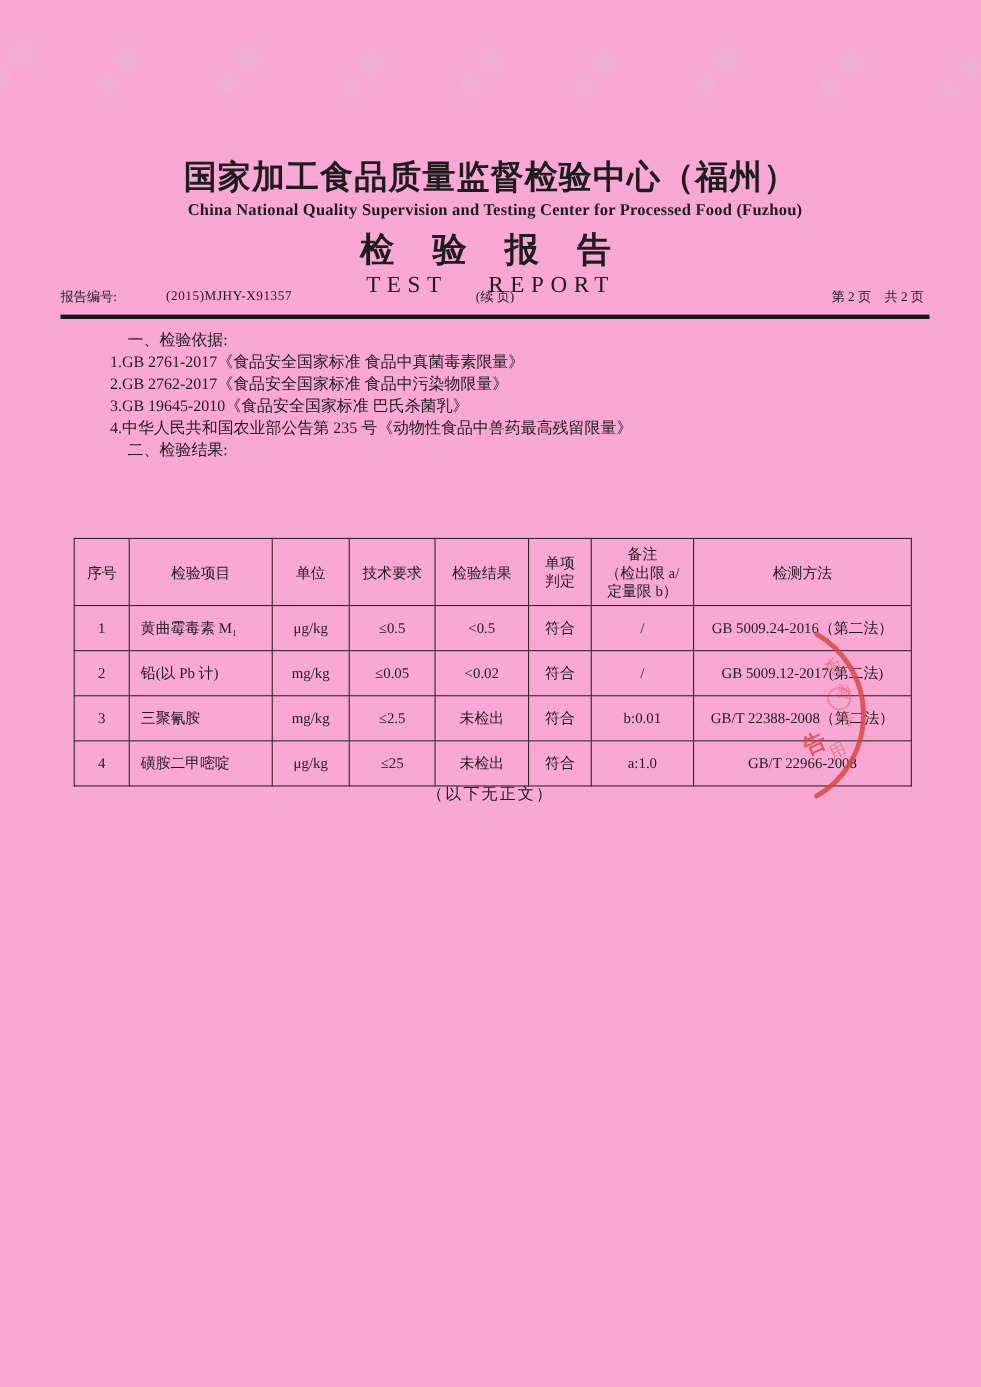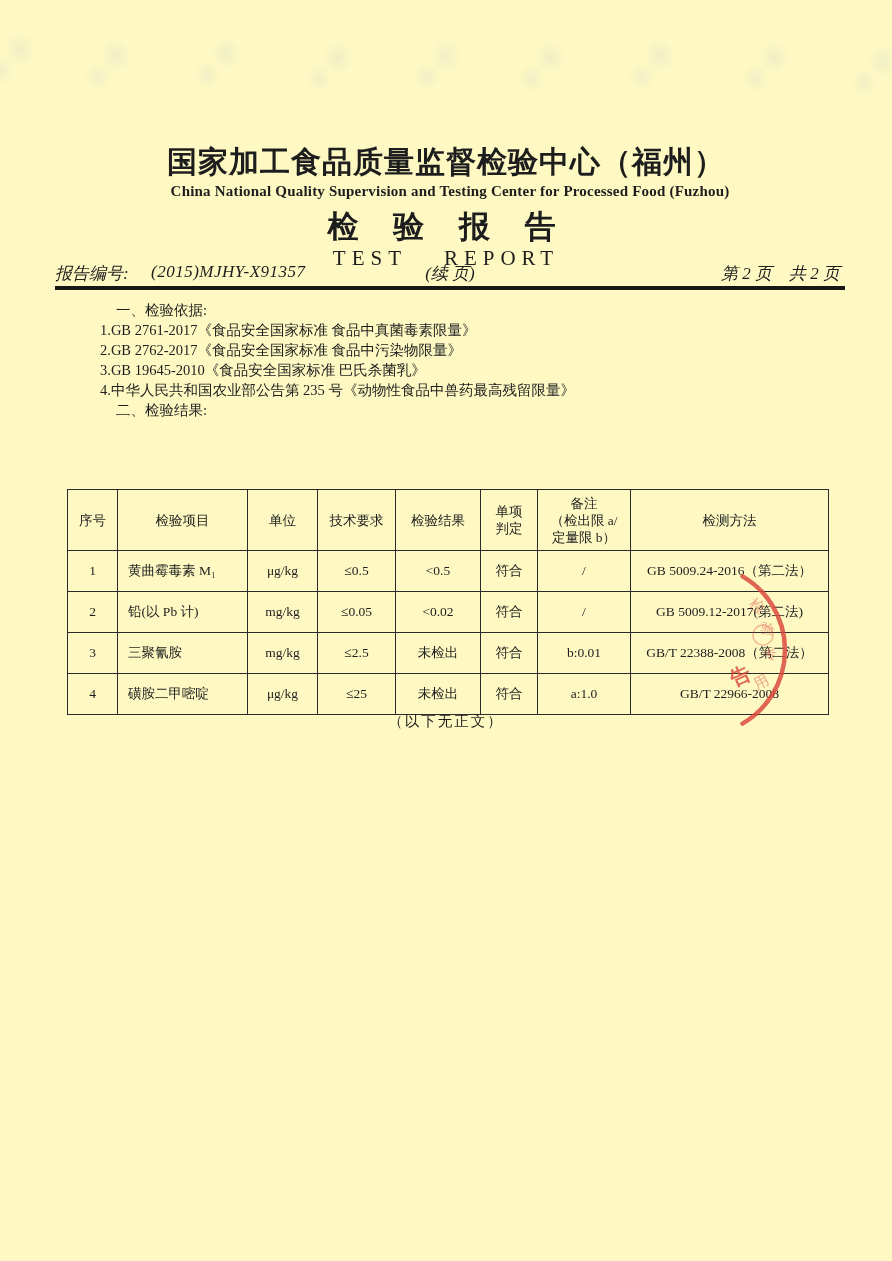--- a/index.html
+++ b/index.html
@@ -1,34 +1,34 @@
 <!DOCTYPE html>
 <html><head>
 <meta charset="utf-8">
 <style>
   html,body{margin:0;padding:0;background:#ffffff;}
   .page{
-    position:relative;width:892px;height:1261px;background:#fef9c3;
+    position:relative;width:892px;height:1261px;background:#f9a8d4;
     font-family:"Liberation Serif","DejaVu Serif",serif;color:#1d1d1d;
     overflow:hidden;
   }
   
   .wm{
     position:absolute;width:62px;height:72px;opacity:.5;pointer-events:none;
     background:
       radial-gradient(closest-side, rgba(205,214,205,.55), rgba(205,214,205,0) 72%) 0% 78%/58% 55% no-repeat,
       radial-gradient(closest-side, rgba(205,214,205,.55), rgba(205,214,205,0) 72%) 95% 8%/72% 68% no-repeat;
     transform:rotate(-8deg);
   }
   .hdr{position:absolute;left:0;top:145px;width:100%;text-align:center;}
   .org-cn{font-size:30px;font-weight:bold;letter-spacing:1px;line-height:1.15;}
   .org-en{font-size:15px;font-weight:bold;margin-top:3px;letter-spacing:.2px;padding-left:8px;}
   .title-cn{font-size:31px;font-weight:bold;margin-top:6px;letter-spacing:9px;word-spacing:9px;}
   .title-en{font-size:21px;font-weight:normal;letter-spacing:6px;word-spacing:26px;margin-top:-2px;}
-  .meta{position:absolute;left:55px;top:262px;width:790px;height:22px;font-size:17px;font-style:italic;}
+  .meta{position:absolute;left:55px;top:262px;width:790px;height:22px;font-size:12px;}
   .meta .report-no-label{position:absolute;left:0;top:0;}
   .meta .report-no{position:absolute;left:96px;top:0;letter-spacing:.5px;}
   .meta .cont{position:absolute;left:50%;transform:translateX(-50%);top:0;}
   .meta .pages{position:absolute;right:5px;top:0;margin-left:32px;}
   .rule{position:absolute;left:55px;top:286px;width:790px;height:4px;background:#171717;}
   .body-text{position:absolute;left:100px;top:300px;width:698px;font-size:14.5px;line-height:20px;}
   .body-text .sec{padding-left:16px;}
   .tbl{
     position:absolute;left:67px;top:489px;border-collapse:collapse;
     font-size:13.5px;table-layout:fixed;width:761px;

